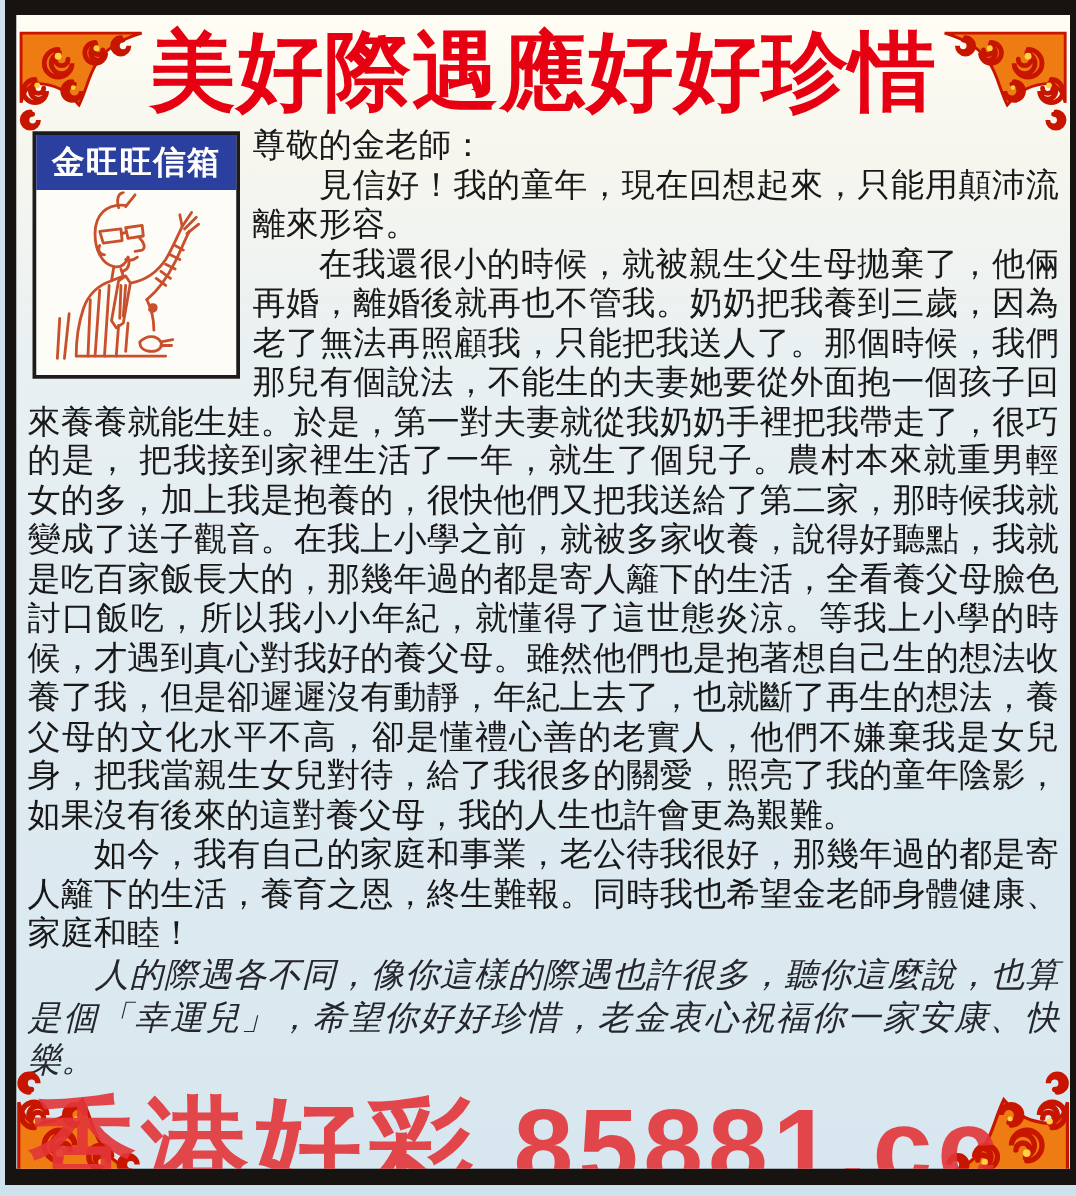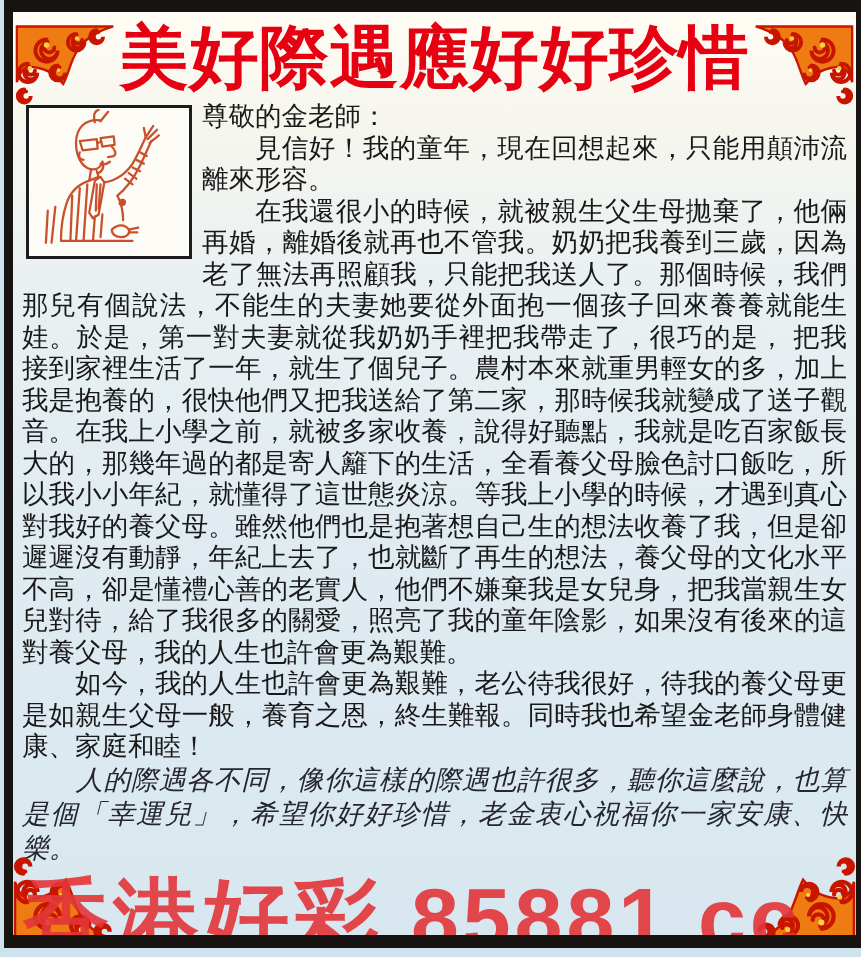--- a/index.html
+++ b/index.html
@@ -137,32 +137,33 @@
         <svg>
           <use href="#corner-flourish"></use>
         </svg>
       </div>
 
     <div class="page-title">美好際遇應好好珍惜</div>
 
     <div class="body-wrap">
 
       <div class="mailbox">
+        <div class="mailbox-head">金旺旺信箱</div>
         <div class="mailbox-art">
           <svg>
               <use href="#mascot"></use>
             </svg>
         </div>
       </div>
 
       <div class="letter">
         <p class="salutation">尊敬的金老師：</p>
         <p>見信好！我的童年，現在回想起來，只能用顛沛流離來形容。</p>
         <p>在我還很小的時候，就被親生父生母拋棄了，他倆再婚，離婚後就再也不管我。奶奶把我養到三歲，因為老了無法再照顧我，只能把我送人了。那個時候，我們那兒有個說法，不能生的夫妻她要從外面抱一個孩子回來養養就能生娃。於是，第一對夫妻就從我奶奶手裡把我帶走了，很巧的是， 把我接到家裡生活了一年，就生了個兒子。農村本來就重男輕女的多，加上我是抱養的，很快他們又把我送給了第二家，那時候我就變成了送子觀音。在我上小學之前，就被多家收養，說得好聽點，我就是吃百家飯長大的，那幾年過的都是寄人籬下的生活，全看養父母臉色討口飯吃，所以我小小年紀，就懂得了這世態炎涼。等我上小學的時候，才遇到真心對我好的養父母。雖然他們也是抱著想自己生的想法收養了我，但是卻遲遲沒有動靜，年紀上去了，也就斷了再生的想法，養父母的文化水平不高，卻是懂禮心善的老實人，他們不嫌棄我是女兒身，把我當親生女兒對待，給了我很多的關愛，照亮了我的童年陰影，如果沒有後來的這對養父母，我的人生也許會更為艱難。</p>
-        <p>如今，我的人生也許會更為艱難，老公待我很好，待我的養父母更是如親生父母一般，養育之恩，終生難報。同時我也希望金老師身體健康、家庭和睦！</p>
+        <p>如今，我有自己的家庭和事業，老公待我很好，那幾年過的都是寄人籬下的生活，養育之恩，終生難報。同時我也希望金老師身體健康、家庭和睦！</p>
       </div>
 
 
       <div class="reply">
         <p>人的際遇各不同，像你這樣的際遇也許很多，聽你這麼說，也算是個「幸運兒」，希望你好好珍惜，老金衷心祝福你一家安康、快樂。</p>
       </div>
 
     </div>
 
     <div class="watermark">香港好彩 85881.cc</div>

